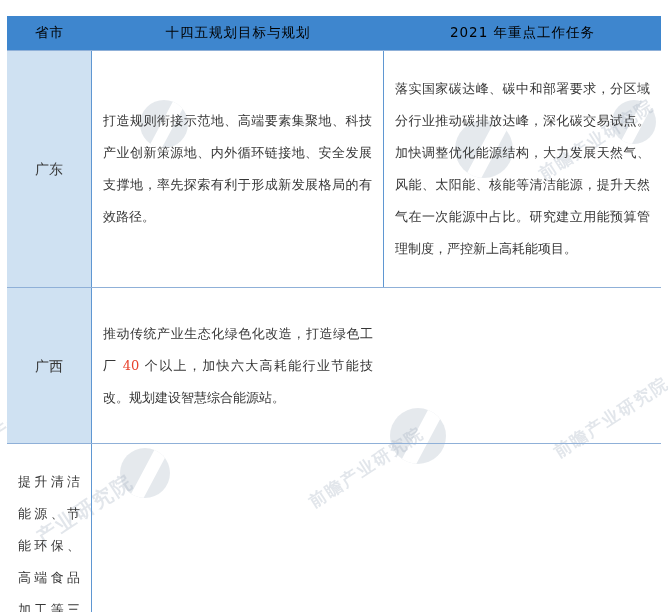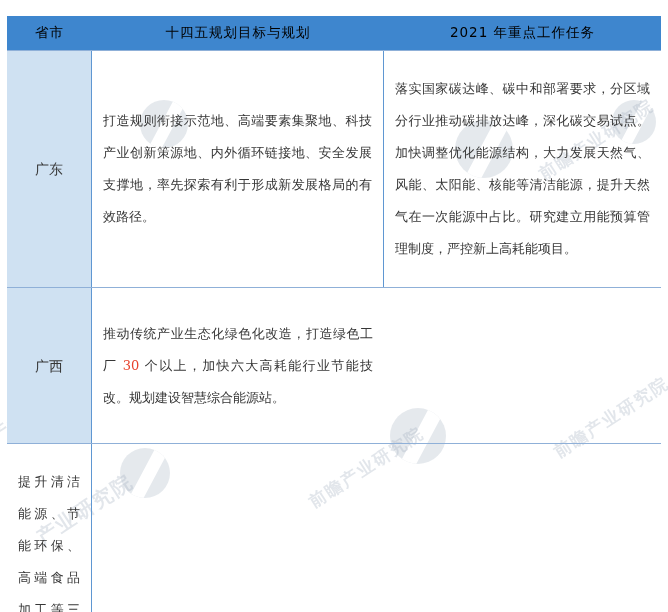--- a/index.html
+++ b/index.html
@@ -122,21 +122,21 @@
           <div class="inner">打造规则衔接示范地、高端要素集聚地、科技产业创新策源地、内外循环链接地、安全发展支撑地，率先探索有利于形成新发展格局的有效路径。</div>
         </div>
         <div class="td tasks cell-mid">
           <div class="inner"><span>落实国家碳达峰、碳中和部署要求，分区域分行业推动碳排放达峰，深化碳交易试点。加快调整优化能源结构，大力发展天然气、风能、太阳能、核能等清洁能源，提升天然气在一次能源中占比。研究建立用能预算管理制度，严控新上高耗能项目。</span></div>
         </div>
       </div>
 
       <div class="tr body row-1">
         <div class="td province">广西</div>
         <div class="td tasks cell-mid">
-          <div class="inner"><span>推动传统产业生态化绿色化改造，打造绿色工厂 </span><span style="color: rgb(232, 67, 45);">30</span><span> 个以上，加快六大高耗能行业节能技改。规划建设智慧综合能源站。</span></div>
+          <div class="inner"><span>推动传统产业生态化绿色化改造，打造绿色工厂 </span><span style="color: rgb(232, 67, 45);">40</span><span> 个以上，加快六大高耗能行业节能技改。规划建设智慧综合能源站。</span></div>
         </div>
       </div>
 
       <div class="tr body row-2">
         <div class="td plan cell-mid">
           <div class="inner">提升清洁能源、节能环保、高端食品加工等三个优势产业。清洁能源装机比重达 80%左右，可再生能源发电装机新增 400 万千瓦。清洁能源汽车保有量占比和车桩比达到全国领先。</div>
         </div>
       </div>
 
     </div>

